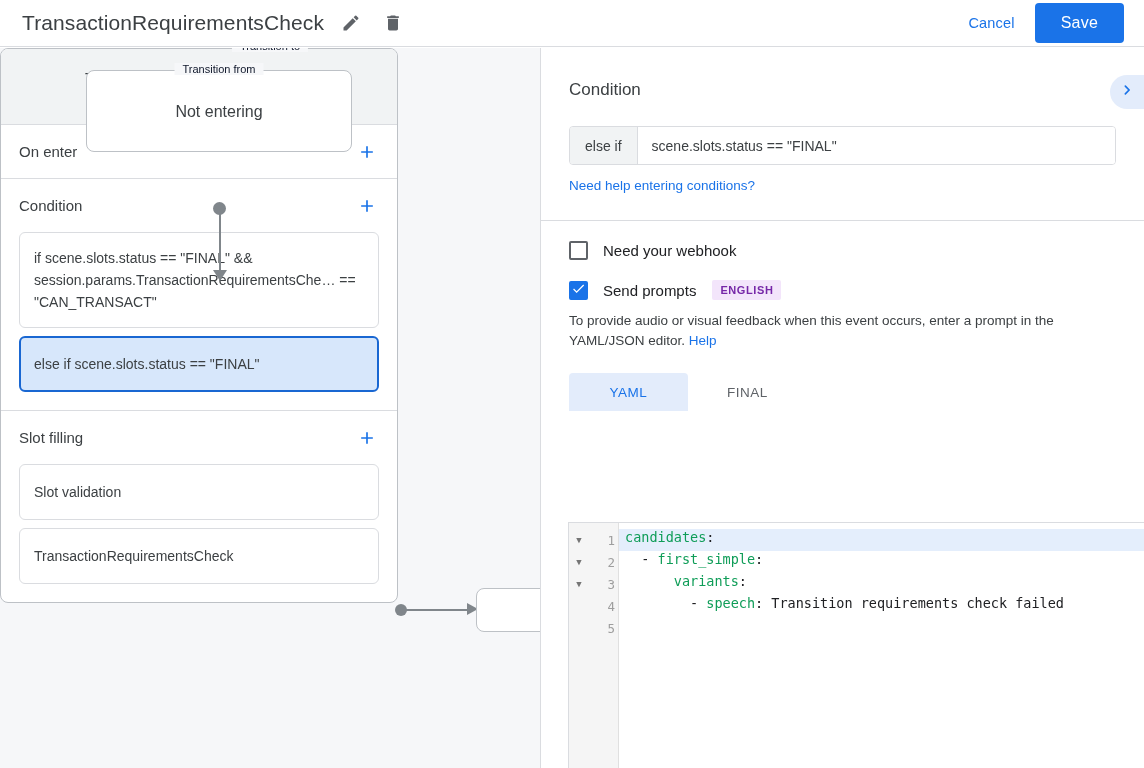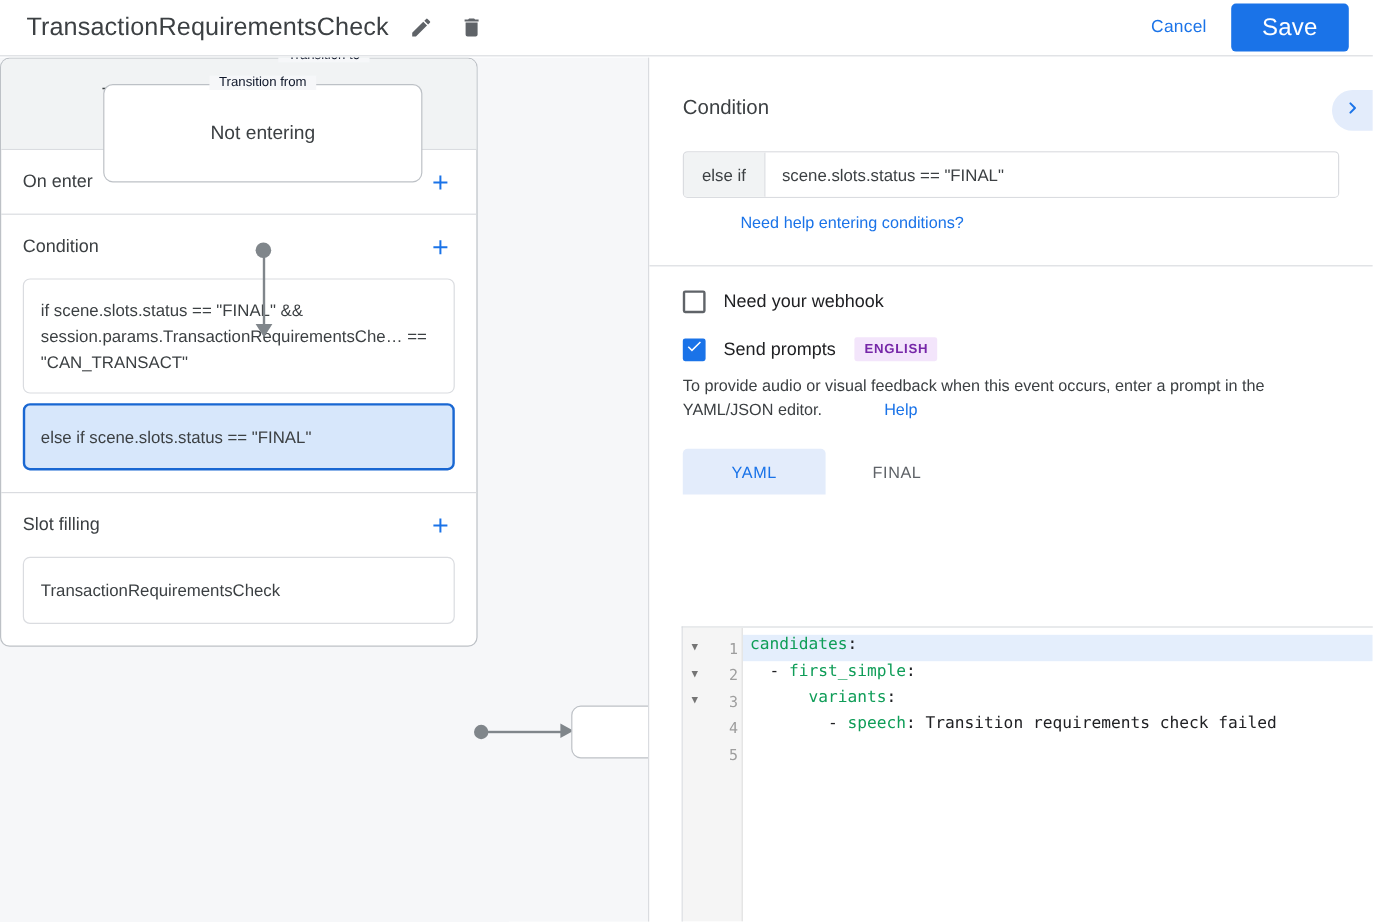--- a/index.html
+++ b/index.html
@@ -41,21 +41,21 @@
     font-size: 14.5px;
     font-weight: 500;
     color: #1a73e8;
     letter-spacing: 0.2px;
     background: none; border: none;
     padding: 8px 14px;
     cursor: pointer;
     border-radius: 4px;
   }
   .btn-save {
-    font-size: 20px;
+    font-size: 16px;
     font-weight: 500;
     color: #ffffff;
     background: #1a73e8;
     border: none;
     border-radius: 4px;
     padding: 0 26px;
     height: 40px;
     margin-left: 6px;
     margin-right: 20px;
     cursor: pointer;
@@ -267,21 +267,20 @@
     color: #3c4043;
     font-family: "Liberation Sans", sans-serif;
     background: #ffffff;
   }
   .link {
     display: inline-block;
     color: #1a73e8;
     font-size: 13.5px;
     margin-top: 13px;
     cursor: pointer;
-    margin-left: 48px;
   }
   .divider {
     margin-top: 26px;
     height: 1px;
     background: #dadce0;
   }
 
   .cb-row {
     display: flex; align-items: center;
     margin-top: 20px;
@@ -478,20 +477,21 @@
         <div class="section-title">Slot filling</div>
         <div class="plus-btn">
           <span>
             <svg width="20" height="20" viewBox="0 0 24 24">
                 <path fill="#1a73e8" d="M19 13h-6v6h-2v-6H5v-2h6V5h2v6h6v2z"></path>
               </svg>
           </span>
         </div>
       </div>
       <div class="section-body">
+        <div class="chip tall">Slot validation</div>
         <div class="chip tall">TransactionRequirementsCheck</div>
       </div>
     </div>
   </div>
 
   <div class="arrow-h-dot"></div>
   <div class="arrow-h"></div>
   <div class="arrow-h-head"></div>
   <div class="node-target"></div>
 </div>

